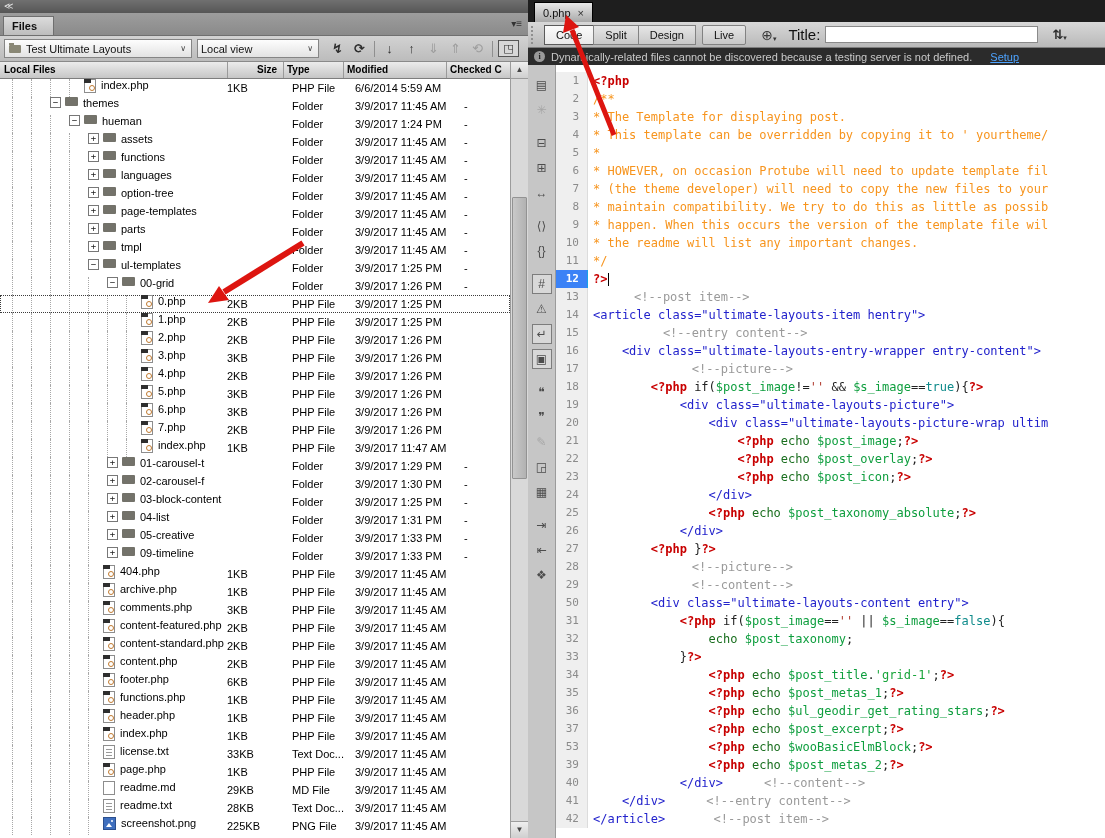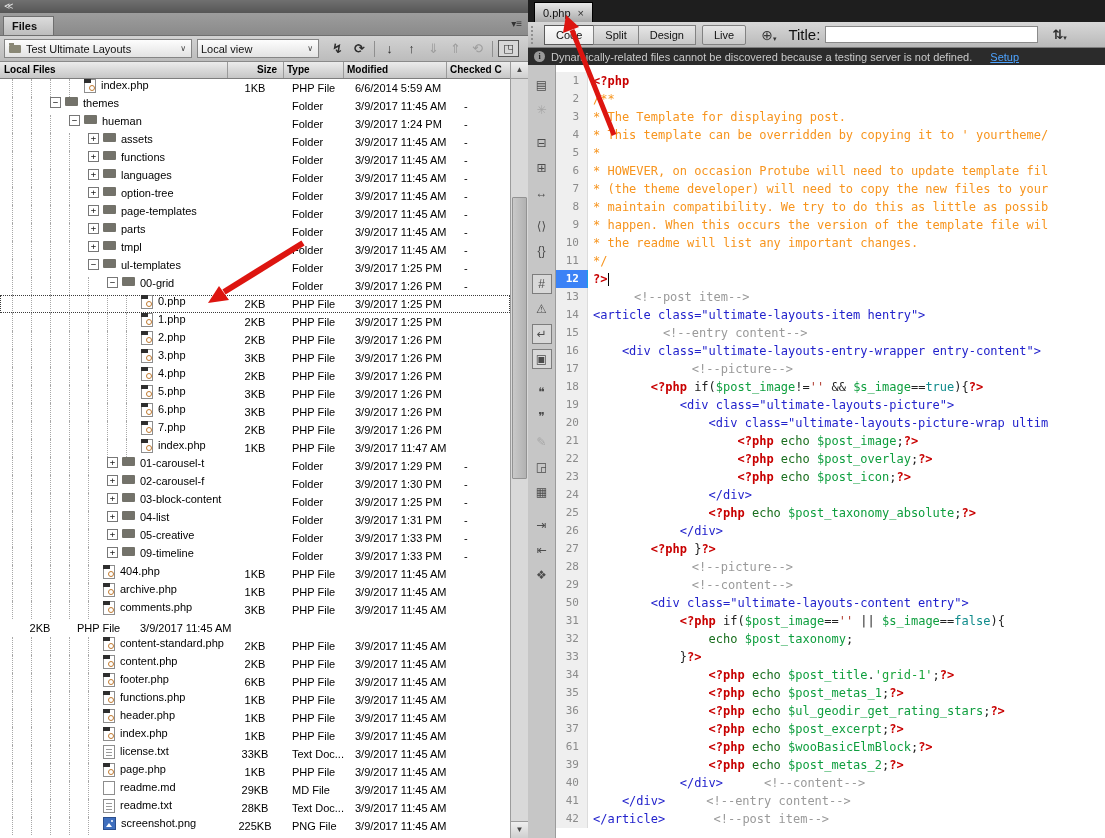--- a/index.html
+++ b/index.html
@@ -33,21 +33,21 @@
   .files-header>div:first-child{border-left:none;}
   .col-name{width:227px;padding-left:4px;}
   .col-size{width:56px;text-align:right;padding-right:6px;}
   .col-type{width:60px;padding-left:3px;}
   .col-mod{width:103px;padding-left:3px;}
   .col-co{flex:1;padding-left:3px;}
   .file-rows{position:absolute;top:79px;left:0;right:18px;bottom:0;background:#fff;overflow:hidden;}
   .frow{display:flex;align-items:center;height:18px;font-size:11px;color:#000;white-space:nowrap;padding-left:12px;box-sizing:border-box;}
   .frow.sel{outline:1px dotted #3c3c3c;outline-offset:-1px;}
   .frow .name{display:flex;width:215px;flex:none;overflow:hidden;}
-  .frow .v-size{width:56px;text-align:center;padding-right:6px;flex:none;}
+  .frow .v-size{width:56px;text-align:left;padding-right:6px;flex:none;}
   .frow .v-type{width:60px;padding-left:3px;flex:none;overflow:hidden;}
   .frow .v-mod{width:103px;padding-left:3px;flex:none;}
   .frow .v-co{flex:1;padding-left:6px;}
   .ind{display:inline-block;width:18px;height:18px;border-left:1px dotted #a8a8a8;flex:none;}
   .exp{display:inline-block;width:9px;height:9px;border:1px solid #777;background:#fff;font-size:9px;
        line-height:8px;text-align:center;margin-right:4px;flex:none;color:#222;font-family:"DejaVu Sans Mono",monospace;cursor:pointer;}
   .fsp{display:inline-block;width:14px;flex:none;border-left:1px dotted #a8a8a8;height:18px;}
   .ic{display:inline-block;position:relative;margin-right:5px;flex:none;}
   .ic-folder{width:13px;height:9px;background:#73726a;border-radius:1px;}
   .ic-folder::before{content:"";position:absolute;top:-3px;left:0;width:6px;height:3px;background:#73726a;border-radius:1px 1px 0 0;}
@@ -623,20 +623,29 @@
           <span class="fsp"></span>
           <span class="ic ic-page ic-php"></span>
           <span>comments.php</span>
         </span>
         <span class="v-size">3KB</span>
         <span class="v-type">PHP File</span>
         <span class="v-mod">3/9/2017 11:45 AM</span>
         <span class="v-co"></span>
       </div>
       <div class="frow">
+        <span class="name">
+          <span class="ind"></span>
+          <span class="ind"></span>
+          <span class="ind"></span>
+          <span class="ind"></span>
+          <span class="fsp"></span>
+          <span class="ic ic-page ic-php"></span>
+          <span>content-featured.php</span>
+        </span>
         <span class="v-size">2KB</span>
         <span class="v-type">PHP File</span>
         <span class="v-mod">3/9/2017 11:45 AM</span>
         <span class="v-co"></span>
       </div>
       <div class="frow">
         <span class="name">
           <span class="ind"></span>
           <span class="ind"></span>
           <span class="ind"></span>
@@ -1003,21 +1012,21 @@
         </div>
         <div class="cline">
           <span class="ln">36</span>
           <span class="lc"><span class="tk-plain">                </span><span class="tk-php">&lt;?php</span><span class="tk-kw"> echo </span><span class="tk-var">$ul_geodir_get_rating_stars</span><span class="tk-plain">;</span><span class="tk-php">?&gt;</span></span>
         </div>
         <div class="cline">
           <span class="ln">37</span>
           <span class="lc"><span class="tk-plain">                </span><span class="tk-php">&lt;?php</span><span class="tk-kw"> echo </span><span class="tk-var">$post_excerpt</span><span class="tk-plain">;</span><span class="tk-php">?&gt;</span></span>
         </div>
         <div class="cline">
-          <span class="ln">61</span>
+          <span class="ln">53</span>
           <span class="lc"><span class="tk-plain">                </span><span class="tk-php">&lt;?php</span><span class="tk-kw"> echo </span><span class="tk-var">$wooBasicElmBlock</span><span class="tk-plain">;</span><span class="tk-php">?&gt;</span></span>
         </div>
         <div class="cline">
           <span class="ln">39</span>
           <span class="lc"><span class="tk-plain">                </span><span class="tk-php">&lt;?php</span><span class="tk-kw"> echo </span><span class="tk-var">$post_metas_2</span><span class="tk-plain">;</span><span class="tk-php">?&gt;</span></span>
         </div>
         <div class="cline">
           <span class="ln">40</span>
           <span class="lc"><span class="tk-tag">            &lt;/div&gt;</span><span class="tk-hcmt">&lt;!--content--&gt;</span></span>
         </div>

